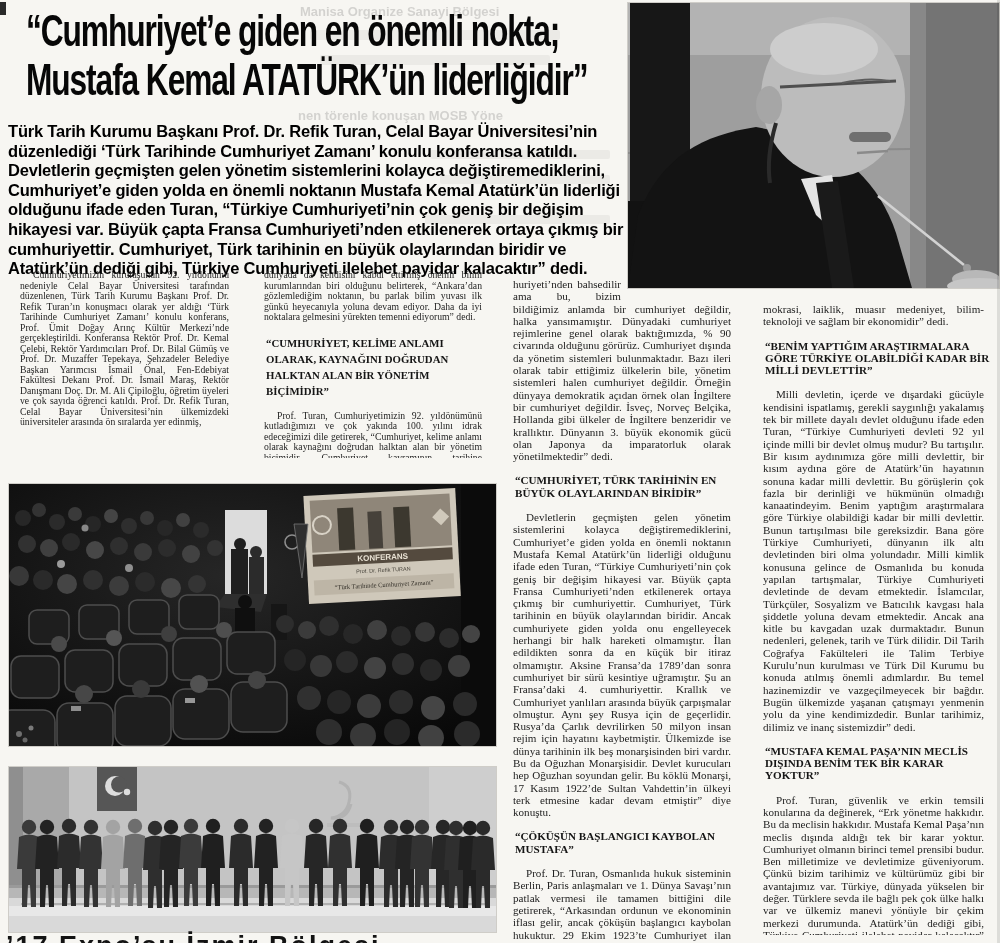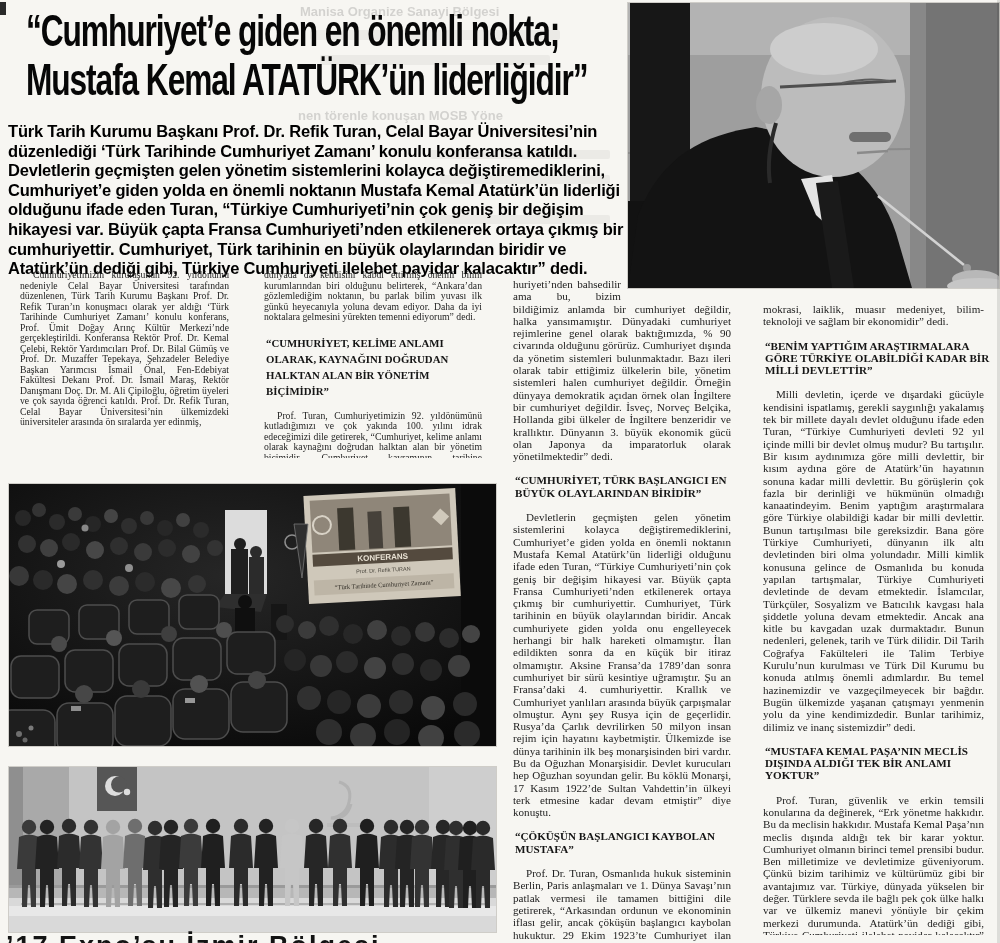--- a/index.html
+++ b/index.html
@@ -107,31 +107,31 @@
 
   <div class="col" id="col2">
     <p>dünyada da kendisini kabul ettirmiş önemli bilim kurumlarından biri olduğunu belirterek, “Ankara’dan gözlemlediğim noktanın, bu parlak bilim yuvası ilk günkü heyecanıyla yoluna devam ediyor. Daha da iyi noktalara gelmesini yürekten temenni ediyorum” dedi.</p>
     <p class="subhead">“CUMHURİYET, KELİME ANLAMI OLARAK, KAYNAĞINI DOĞRUDAN HALKTAN ALAN BİR YÖNETİM BİÇİMİDİR”</p>
     <p class="ind">Prof. Turan, Cumhuriyetimizin 92. yıldönümünü kutladığımızı ve çok yakında 100. yılını idrak edeceğimizi dile getirerek, “Cumhuriyet, kelime anlamı olarak kaynağını doğrudan halktan alan bir yönetim biçimidir. Cumhuriyet kavramının tarihine baktığımızda, 15. yüzyıldaki Venedik Cum-</p>
   </div>
 
   <div class="col" id="col3">
     <div class="intrude"></div>
     <p>huriyeti’nden bahsedilir ama bu, bizim bildiğimiz anlamda bir cumhuriyet değildir, halka yansımamıştır. Dünyadaki cumhuriyet rejimlerine genel olarak baktığımızda, % 90 civarında olduğunu görürüz. Cumhuriyet dışında da yönetim sistemleri bulunmaktadır. Bazı ileri olarak tabir ettiğimiz ülkelerin bile, yönetim sistemleri halen cumhuriyet değildir. Örneğin dünyaya demokratik açıdan örnek olan İngiltere bir cumhuriyet değildir. İsveç, Norveç Belçika, Hollanda gibi ülkeler de İngiltere benzeridir ve krallıktır. Dünyanın 3. büyük ekonomik gücü olan Japonya da imparatorluk olarak yönetilmektedir” dedi.</p>
-    <p class="subhead">“CUMHURİYET, TÜRK BAŞLANGICI EN BÜYÜK OLAYLARINDAN BİRİDİR”</p>
+    <p class="subhead">“CUMHURİYET, TÜRK TARİHİNİN EN BÜYÜK OLAYLARINDAN BİRİDİR”</p>
     <p class="ind">Devletlerin geçmişten gelen yönetim sistemlerini kolayca değiştiremediklerini, Cumhuriyet’e giden yolda en önemli noktanın Mustafa Kemal Atatürk’ün liderliği olduğunu ifade eden Turan, “Türkiye Cumhuriyeti’nin çok geniş bir değişim hikayesi var. Büyük çapta Fransa Cumhuriyeti’nden etkilenerek ortaya çıkmış bir cumhuriyettir. Cumhuriyet, Türk tarihinin en büyük olaylarından biridir. Ancak cumhuriyete giden yolda onu engelleyecek herhangi bir halk hareketi olmamıştır. İlan edildikten sonra da en küçük bir itiraz olmamıştır. Aksine Fransa’da 1789’dan sonra cumhuriyet bir sürü kesintiye uğramıştır. Şu an Fransa’daki 4. cumhuriyettir. Krallık ve Cumhuriyet yanlıları arasında büyük çarpışmalar olmuştur. Aynı şey Rusya için de geçerlidir. Rusya’da Çarlık devrilirken 50 milyon insan rejim için hayatını kaybetmiştir. Ülkemizde ise dünya tarihinin ilk beş monarşisinden biri vardır. Bu da Oğuzhan Monarşisidir. Devlet kurucuları hep Oğuzhan soyundan gelir. Bu köklü Monarşi, 17 Kasım 1922’de Sultan Vahdettin’in ülkeyi terk etmesine kadar devam etmiştir” diye konuştu.</p>
     <p class="subhead">“ÇÖKÜŞÜN BAŞLANGICI KAYBOLAN MUSTAFA”</p>
     <p class="ind">Prof. Dr. Turan, Osmanlıda hukuk sisteminin Berlin, Paris anlaşmaları ve 1. Dünya Savaşı’nın patlak vermesi ile tamamen bittiğini dile getirerek, “Arkasından ordunun ve ekonominin iflası gelir, ancak çöküşün başlangıcı kaybolan hukuktur. 29 Ekim 1923’te Cumhuriyet ilan edilmiştir. Bu büyük bir inkılaptır ve 2500 yıllık koca bir monarşinin sonudur. Osmanlı çınarı devrilmiş, yerine yeni bir fidan doğmuştur. Türkiye Cumhuriyeti bu aşamadan sonra kendisine yeni hedefler koymuştur. Bunlar: milli devlet, milli kimlik, sosyal devlet, modern hukuk ve hukuk devleti, de-</p>
   </div>
 
   <div class="col" id="col4">
     <p>mokrasi, laiklik, muasır medeniyet, bilim- teknoloji ve sağlam bir ekonomidir” dedi.</p>
     <p class="subhead">“BENİM YAPTIĞIM ARAŞTIRMALARA GÖRE TÜRKİYE OLABİLDİĞİ KADAR BİR MİLLİ DEVLETTİR”</p>
     <p class="ind">Milli devletin, içerde ve dışardaki gücüyle kendisini ispatlamış, gerekli saygınlığı yakalamış tek bir millete dayalı devlet olduğunu ifade eden Turan, “Türkiye Cumhuriyeti devleti 92 yıl içinde milli bir devlet olmuş mudur? Bu tartışılır. Bir kısım aydınımıza göre milli devlettir, bir kısım aydına göre de Atatürk’ün hayatının sonuna kadar milli devlettir. Bu görüşlerin çok fazla bir derinliği ve hükmünün olmadığı kanaatindeyim. Benim yaptığım araştırmalara göre Türkiye olabildiği kadar bir milli devlettir. Bunun tartışılması bile gereksizdir. Bana göre Türkiye Cumhuriyeti, dünyanın ilk altı devletinden biri olma yolundadır. Milli kimlik konusuna gelince de Osmanlıda bu konuda yapılan tartışmalar, Türkiye Cumhuriyeti devletinde de devam etmektedir. İslamcılar, Türkçüler, Sosyalizm ve Batıcılık kavgası hala şiddetle yoluna devam etmektedir. Ancak ana kitle bu kavgadan uzak durmaktadır. Bunun nedenleri, gelenek, tarih ve Türk dilidir. Dil Tarih Coğrafya Fakülteleri ile Talim Terbiye Kurulu’nun kurulması ve Türk Dil Kurumu bu konuda atılmış önemli adımlardır. Bu temel hazinemizdir ve vazgeçilmeyecek bir bağdır. Bugün ülkemizde yaşanan çatışmayı yenmenin yolu da yine kendimizdedir. Bunlar tarihimiz, dilimiz ve inanç sistemizdir” dedi.</p>
-    <p class="subhead">“MUSTAFA KEMAL PAŞA’NIN MECLİS DIŞINDA ALDIĞI TEK BİR ANLAMI YOKTUR”</p>
+    <p class="subhead">“MUSTAFA KEMAL PAŞA’NIN MECLİS DIŞINDA BENİM TEK BİR KARAR YOKTUR”</p>
     <p class="ind">Prof. Turan, güvenlik ve erkin temsili konularına da değinerek, “Erk yönetme hakkıdır. Bu da meclisin hakkıdır. Mustafa Kemal Paşa’nın meclis dışında aldığı tek bir karar yoktur. Cumhuriyet olmanın birinci temel prensibi budur. Ben milletimize ve devletimize güveniyorum. Çünkü bizim tarihimiz ve kültürümüz gibi bir avantajımız var. Türkiye, dünyada yükselen bir değer. Türklere sevda ile bağlı pek çok ülke halkı var ve ülkemiz manevi yönüyle bir çekim merkezi durumunda. Atatürk’ün dediği gibi, Türkiye Cumhuriyeti ilelebet payidar kalacaktır” dedi.</p>
     <p class="ind"><span>Sonuna kadar büyük bir ilgiyle dinlenen konferansın sonunda, Rektör Prof. Dr. Kemal Çelebi tarafından Prof. Dr. Refik Turan’a teşekkür belgesi ve çiçek takdim edildi. </span><span class="sig">Haber Merkezi</span></p>
   </div>
 
   <div class="photo" id="audPhoto">
     <svg viewBox="0 0 487 262" preserveAspectRatio="none">
       <defs>
         <radialGradient id="glow" cx="45%" cy="35%" r="85%">
           <stop offset="0%" stop-color="#262626"></stop>
             <stop offset="100%" stop-color="#050505"></stop>

